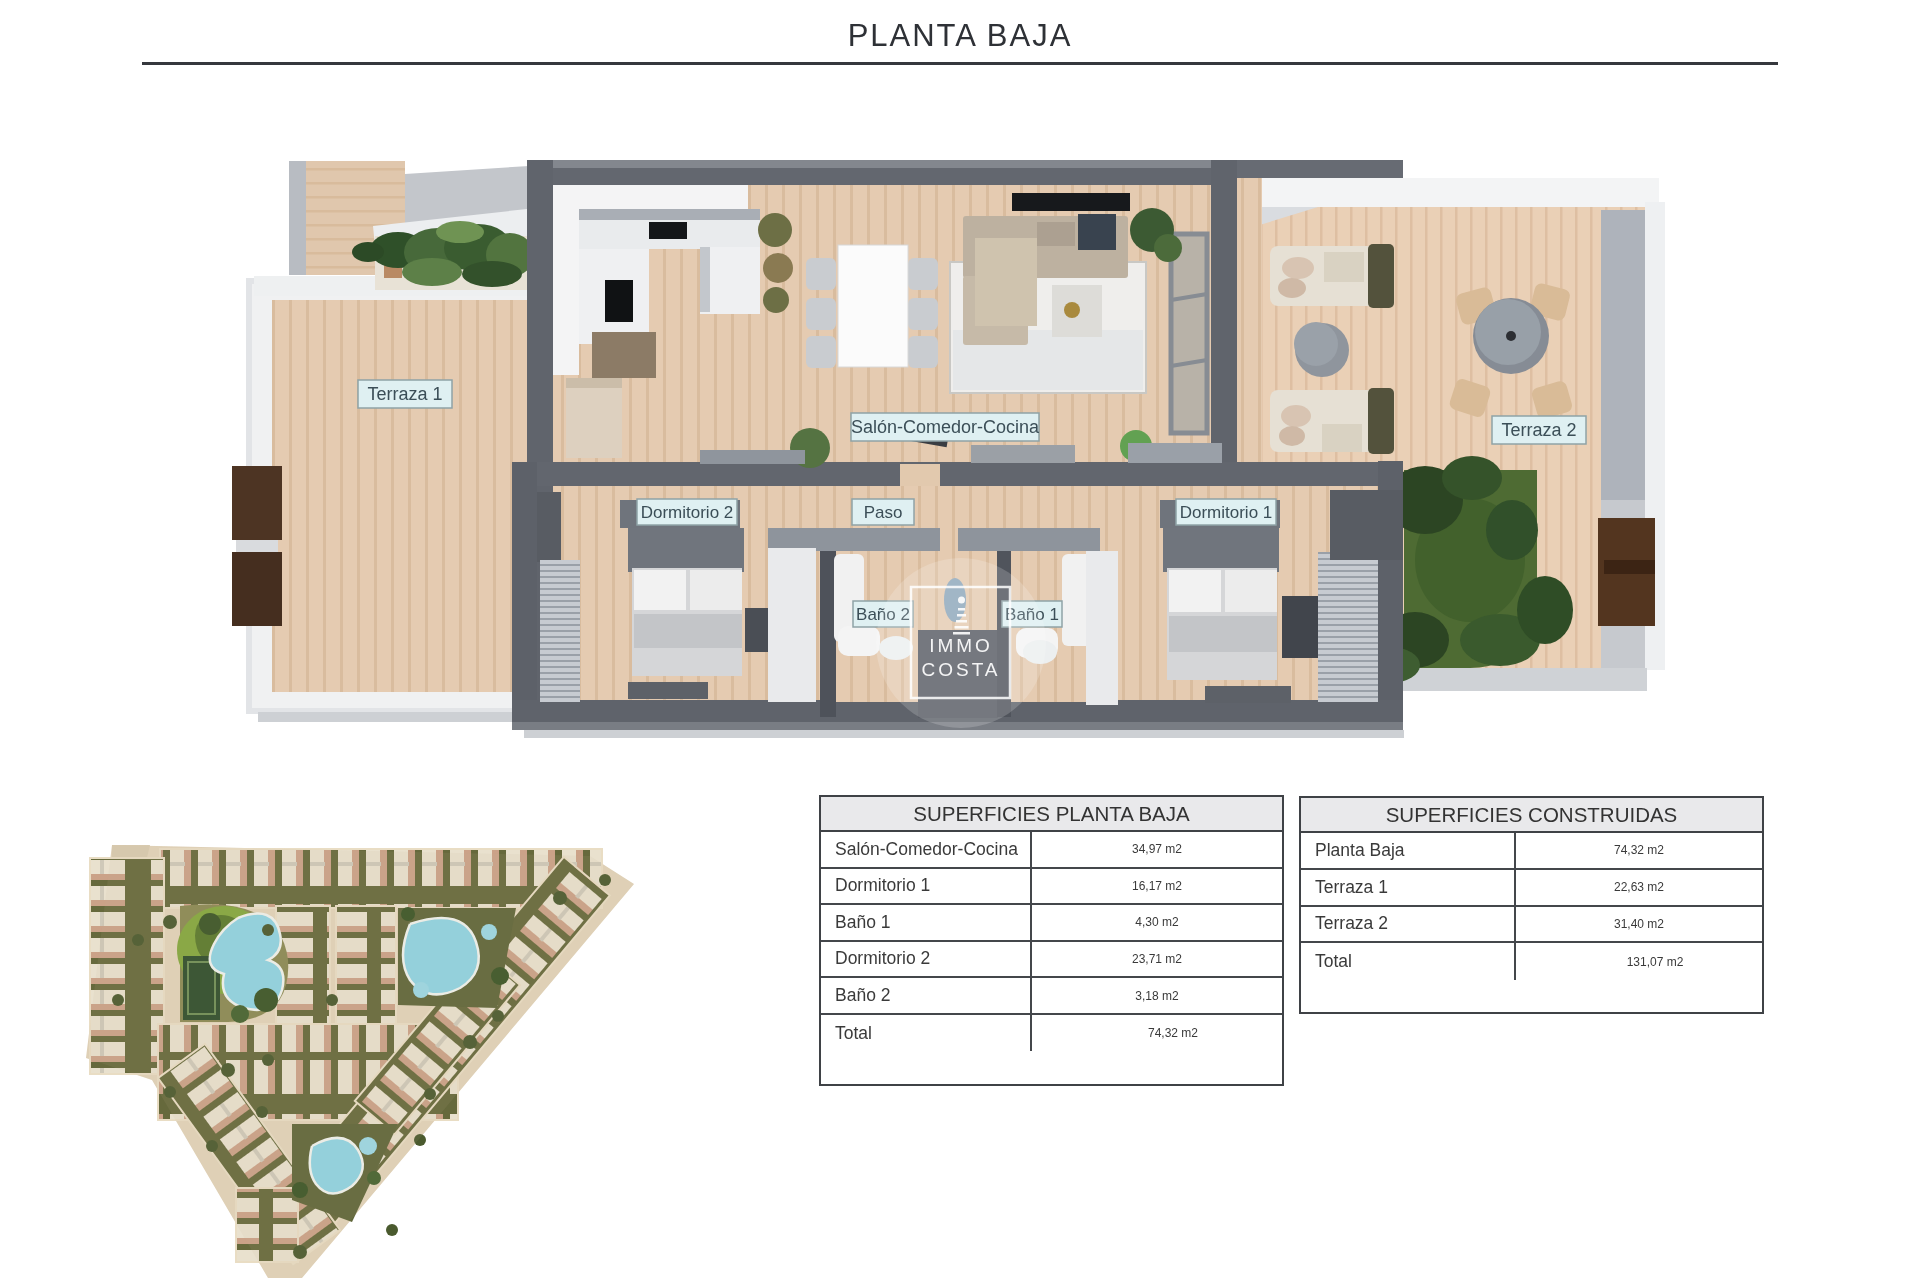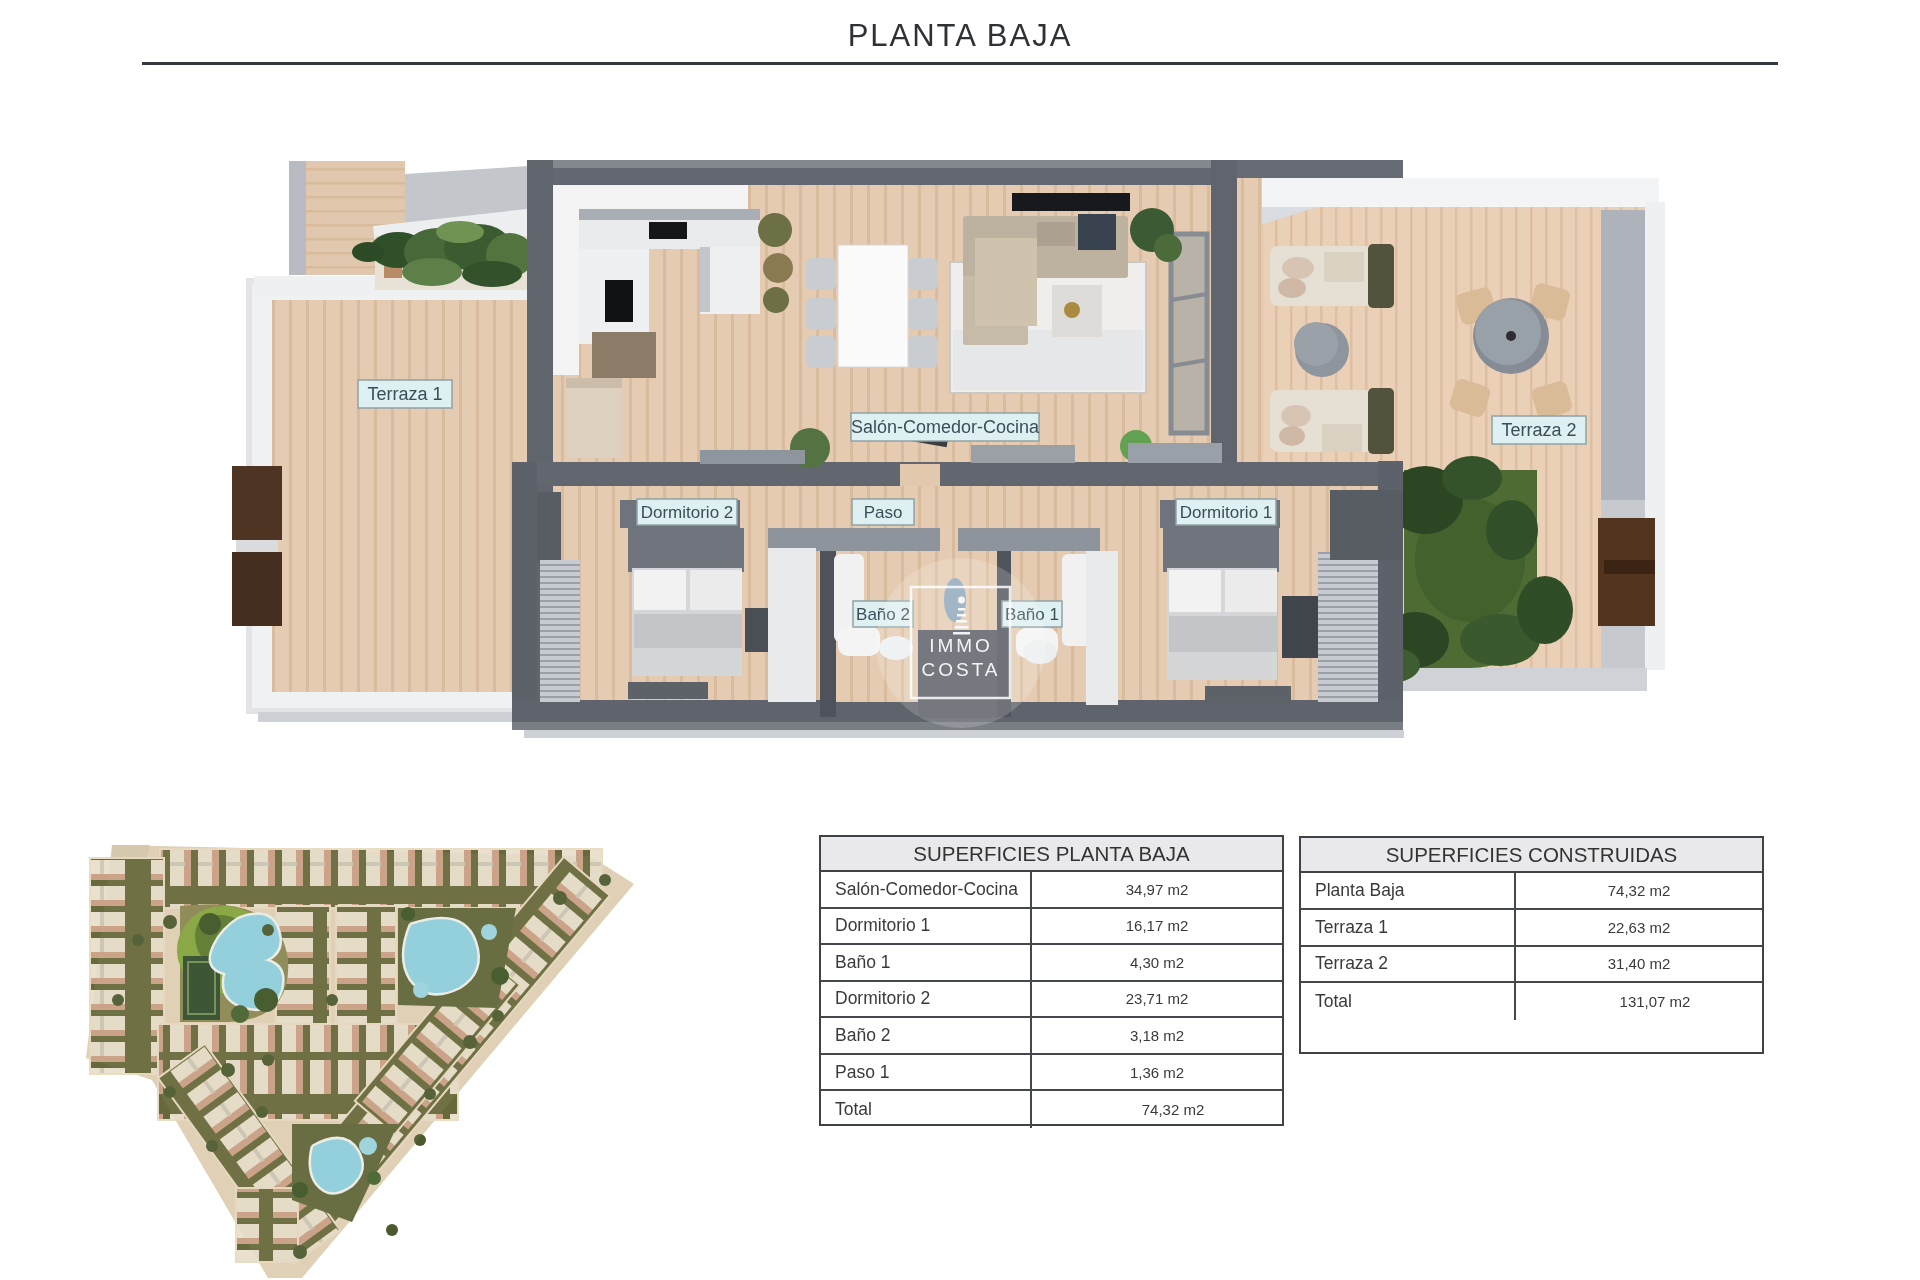--- a/index.html
+++ b/index.html
@@ -1,24 +1,24 @@
 <!DOCTYPE html>
 <html><head>
 <meta charset="utf-8">
 <style>
 html,body{margin:0;padding:0;background:#fff;font-family:"Liberation Sans",sans-serif;}
 #page{position:relative;width:1920px;height:1280px;overflow:hidden;background:#fff;}
 #title{position:absolute;left:0;top:18px;width:1920px;text-align:center;font-size:31px;letter-spacing:2px;color:#2e3136;}
 #rule{position:absolute;left:142px;top:62px;width:1636px;height:3px;background:#35383d;}
-.tbl{position:absolute;border:2px solid #3f4246;background:#fff;box-sizing:border-box;margin-top:40px;}
+.tbl{position:absolute;border:2px solid #3f4246;background:#fff;box-sizing:border-box;}
 .hdr{height:35px;background:#e9e9eb;border-bottom:2px solid #3f4246;display:flex;align-items:center;justify-content:center;font-size:20.5px;color:#333;box-sizing:border-box;}
 .row{display:flex;border-bottom:2px solid #44474b;box-sizing:border-box;}
 .row:last-child{border-bottom:none;gap:32px;}
 .c1{display:flex;align-items:center;padding-left:14px;font-size:17.5px;color:#3a3a3a;border-right:2px solid #44474b;box-sizing:border-box;}
-.c2{flex:1;display:flex;align-items:center;justify-content:center;font-size:15px;color:#3a3a3a;}
+.c2{flex:1;display:flex;align-items:center;justify-content:center;font-size:12px;color:#3a3a3a;}
 #t1 .row{height:36.57px;}
 #t1 .c1{width:211px;}
 #t2 .row{height:36.75px;}
 #t2 .c1{width:215px;}
 </style>
 </head>
 <body>
 <div id="page">
 <svg id="art" width="1920" height="1280" viewBox="0 0 1920 1280">
 <defs>
@@ -390,24 +390,20 @@
       </div>
   <div class="row">
         <div class="c1">Dormitorio 2</div>
         <div class="c2">23,71 m2</div>
       </div>
   <div class="row">
         <div class="c1">Baño 2</div>
         <div class="c2">3,18 m2</div>
       </div>
   <div class="row">
-        <div class="c1">Paso 1</div>
-        <div class="c2">1,36 m2</div>
-      </div>
-  <div class="row">
         <div class="c1">Total</div>
         <div class="c2">74,32 m2</div>
       </div>
 </div>
 
 <div class="tbl" id="t2" style="left:1299px;top:796px;width:465px;height:218px;">
   <div class="hdr">SUPERFICIES CONSTRUIDAS</div>
   <div class="row">
         <div class="c1">Planta Baja</div>
         <div class="c2">74,32 m2</div>

